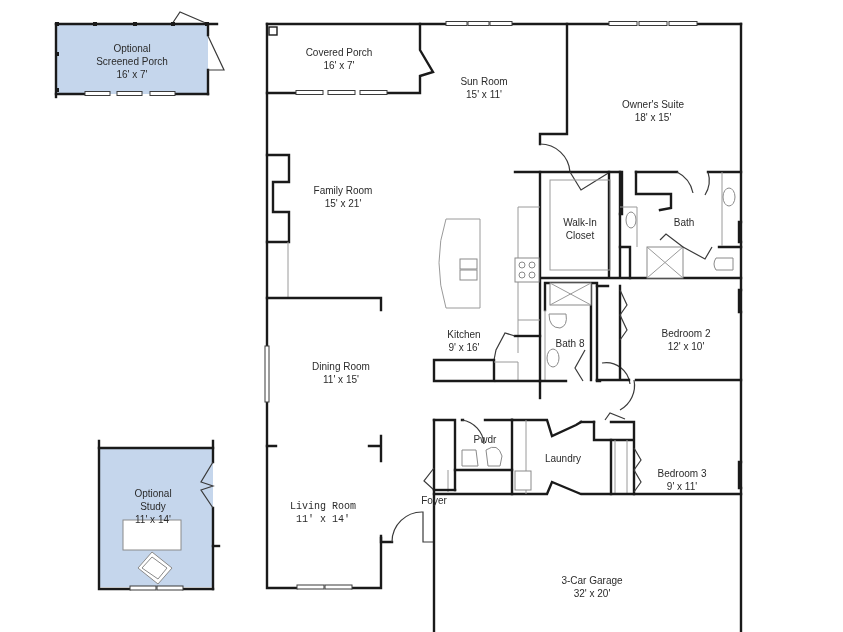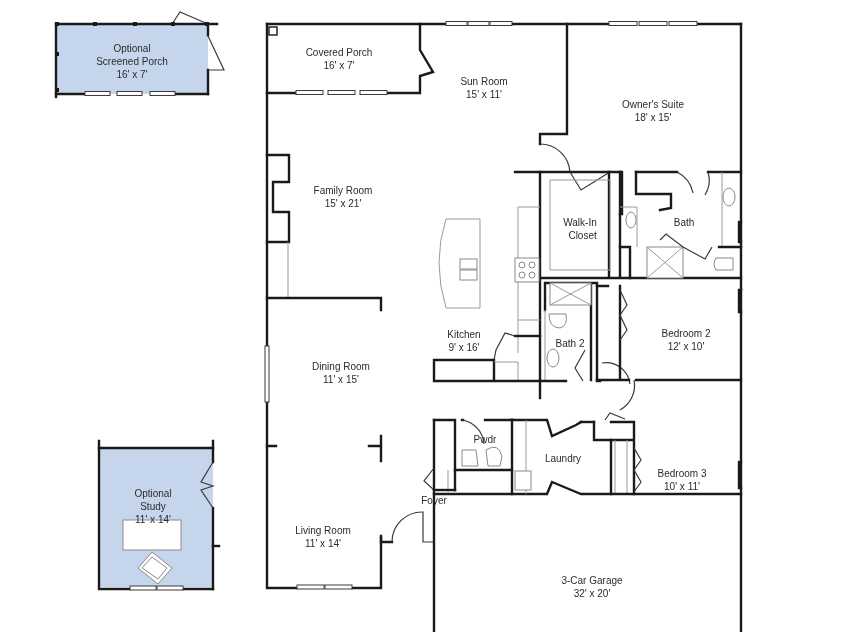--- a/index.html
+++ b/index.html
@@ -192,36 +192,36 @@
 <div class="lbl" style="left:653px; top:98px;">
   <span>Owner's Suite</span>
   <span>18' x 15'</span>
 </div>
 
 <div class="lbl" style="left:343px; top:184px;">
   <span>Family Room</span>
   <span>15' x 21'</span>
 </div>
 
-<div class="lbl" style="left:580px; top:216px;text-align:right;">
+<div class="lbl" style="left:580px; top:216px;">
   <span>Walk-In</span>
   <span>Closet</span>
 </div>
 
 <div class="lbl" style="left:684px; top:216px;">
   <span>Bath</span>
 </div>
 
 <div class="lbl" style="left:464px; top:328px;">
   <span>Kitchen</span>
   <span>9' x 16'</span>
 </div>
 
 <div class="lbl" style="left:570px; top:337px;">
-  <span>Bath 2</span>
+  <span>Bath 8</span>
 </div>
 
 <div class="lbl" style="left:686px; top:327px;">
   <span>Bedroom 2</span>
   <span>12' x 10'</span>
 </div>
 
 <div class="lbl" style="left:322px; top:360px;margin-left:19px;">
   <span>Dining Room</span>
   <span>11' x 15'</span>
@@ -230,34 +230,34 @@
 <div class="lbl" style="left:485px; top:433px;">
   <span>Pwdr</span>
 </div>
 
 <div class="lbl" style="left:563px; top:452px;">
   <span>Laundry</span>
 </div>
 
 <div class="lbl" style="left:682px; top:431px;margin-top:36px;">
   <span>Bedroom 3</span>
-  <span>10' x 11'</span>
+  <span>9' x 11'</span>
 </div>
 
 <div class="lbl" style="left:406px; top:494px;margin-left:28px;">
   <span>Foyer</span>
 </div>
 
 <div class="lbl" style="left:153px; top:487px;">
   <span>Optional</span>
   <span>Study</span>
   <span>11' x 14'</span>
 </div>
 
-<div class="lbl" style="left:323px; top:524px;">
+<div class="lbl" style="left:323px; top:500px;font-family:Liberation Mono, monospace;">
   <span>Living Room</span>
   <span>11' x 14'</span>
 </div>
 
 <div class="lbl" style="left:592px; top:574px;">
   <span>3-Car Garage</span>
   <span>32' x 20'</span>
 </div>
 
 </body></html>

